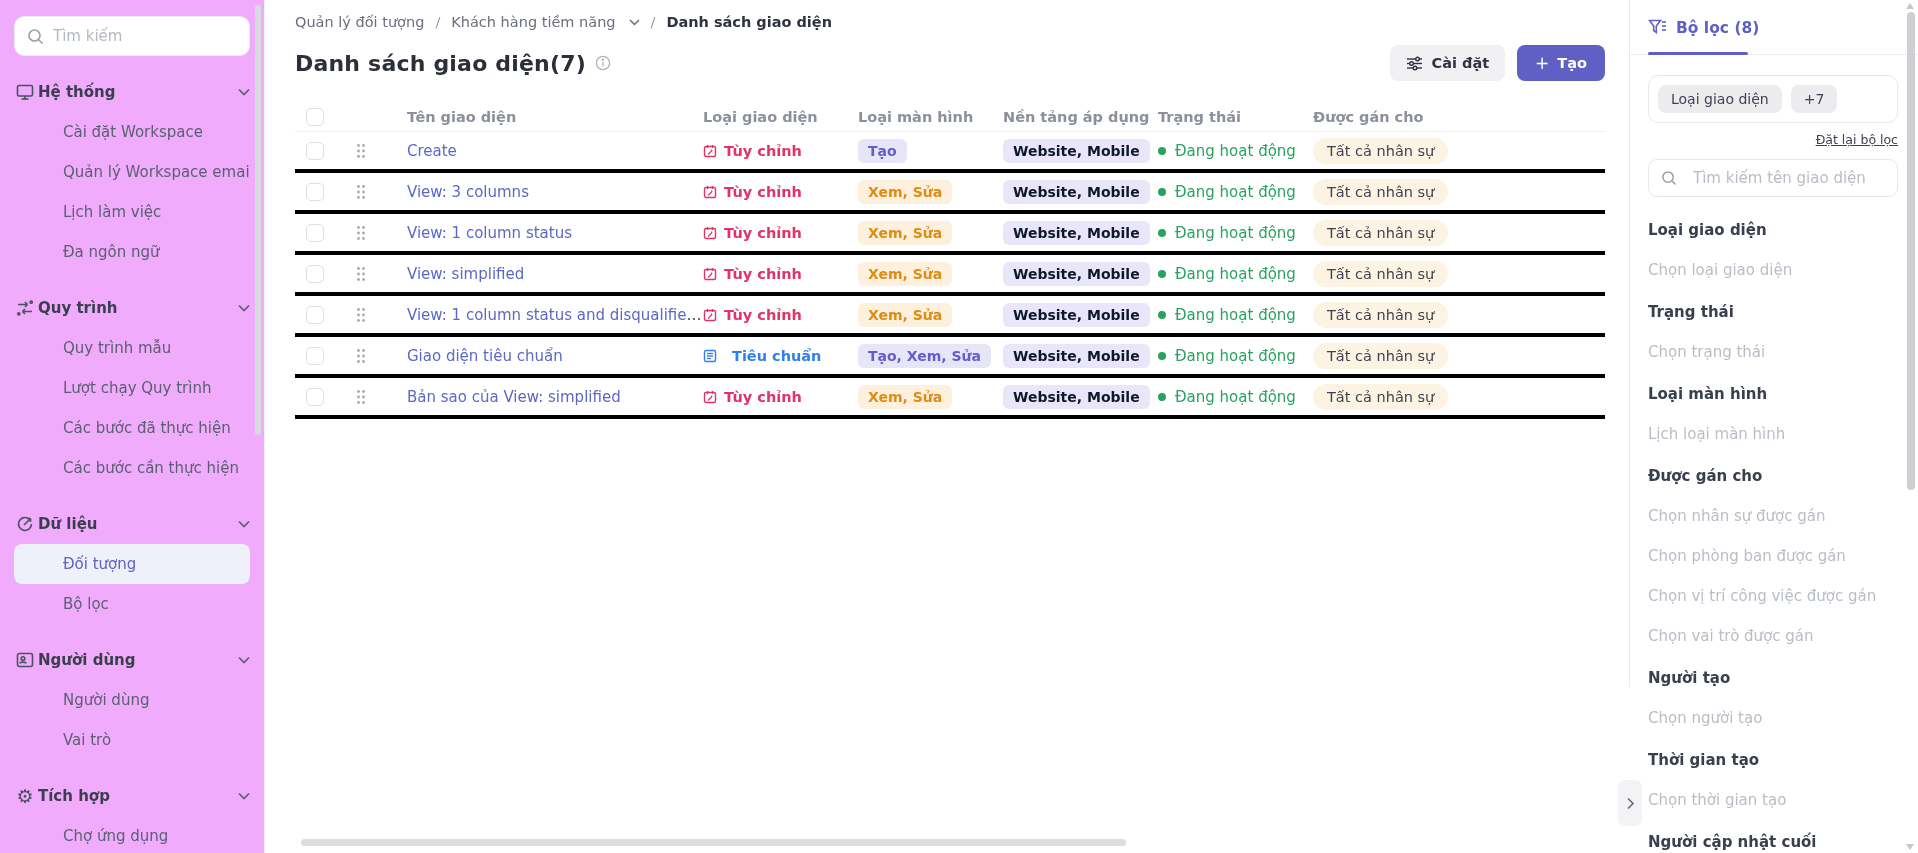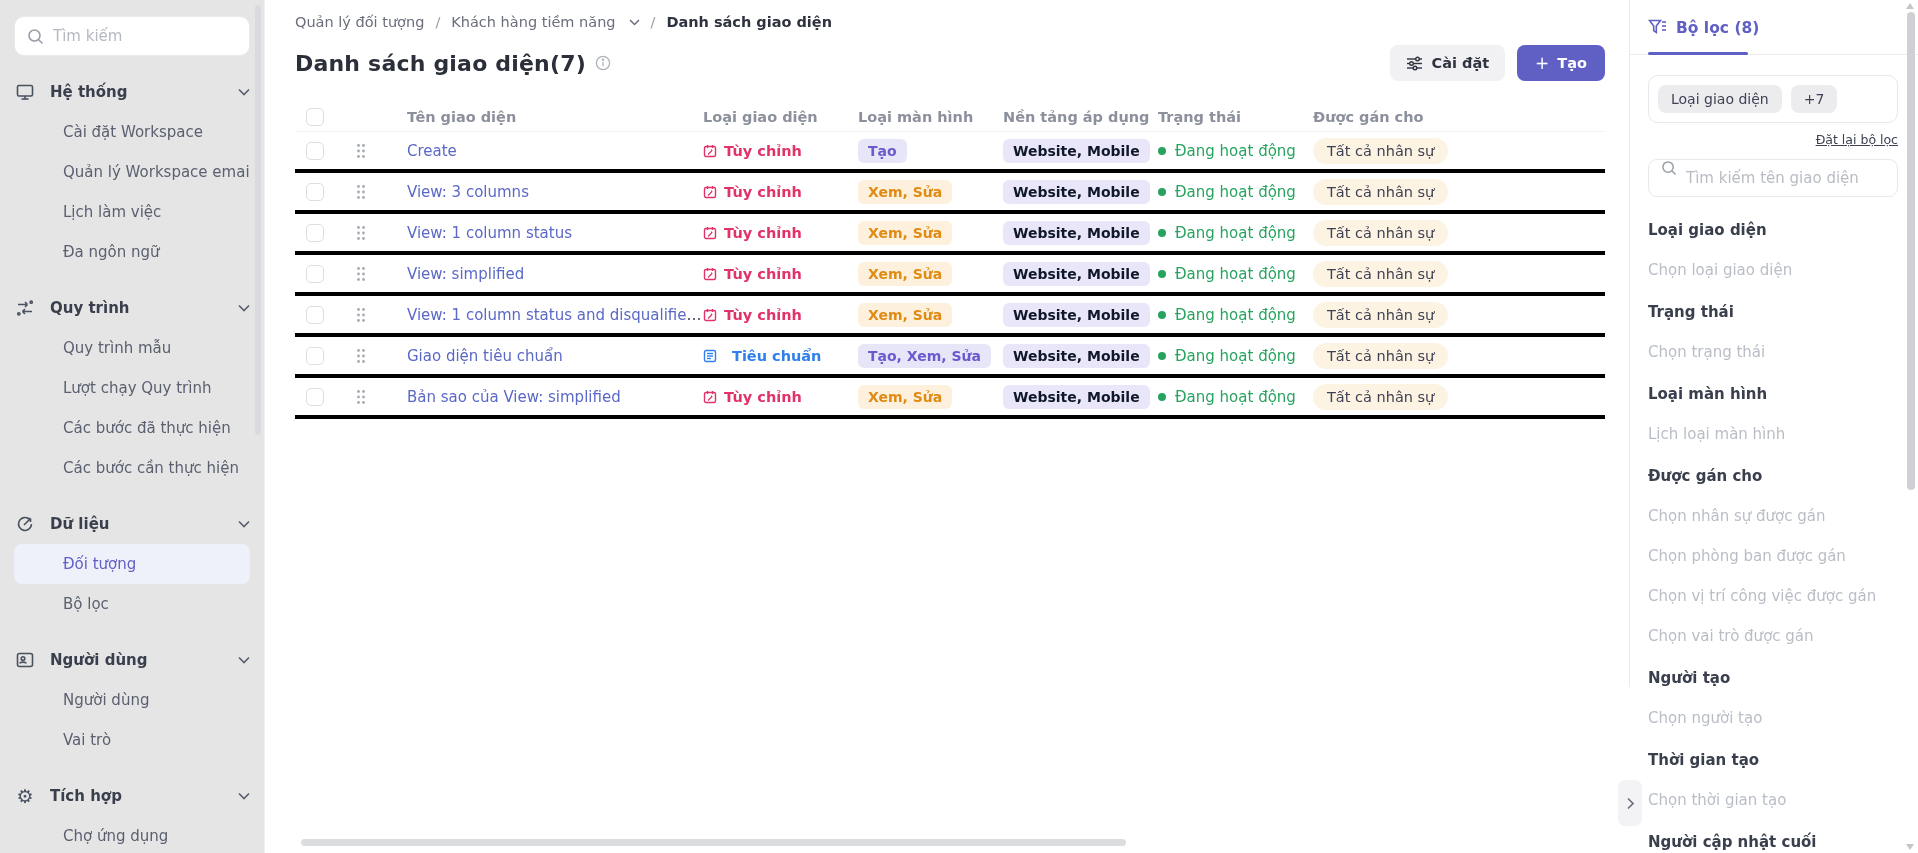--- a/index.html
+++ b/index.html
@@ -5,40 +5,40 @@
   * { box-sizing: border-box; margin: 0; padding: 0; }
   html,body { width:1918px; height:853px; overflow:hidden; }
   body {
     font-family: "DejaVu Sans", "Liberation Sans", sans-serif;
     background:#ffffff; color:#3f4254; font-size:15px;
   }
   .app { display:flex; width:1918px; height:853px; }
 
   
   .sidebar {
-    width:265px; height:853px; background:#e5e5e5; position:relative;
+    width:265px; height:853px; background:#f0abfc; position:relative;
     border-right:1px solid #eef0f3; flex-shrink:0; overflow:hidden;
   }
   .sb-scrollthumb {
     position:absolute; right:3px; top:5px; width:6px; height:430px;
     background:#d9dadd; border-radius:3px;
   }
   .sb-search {
     margin:16px 14px 0 14px; height:40px; background:#fff;
     border:1px solid #e9eaee; border-radius:10px;
     display:flex; align-items:center; gap:9px; padding:0 12px; color:#b4b8c1;
   }
   .sb-search input {
     border:none; outline:none; background:transparent; font:inherit;
     color:#3f4254; width:100%;
   }
   .sb-search input::placeholder { color:#b4b8c1; }
   .sb-nav { padding:0 14px; }
   .sb-section-header {
-    display:flex; align-items:center; gap:14px; height:40px; margin-top:16px;
+    display:flex; align-items:center; gap:2px; height:40px; margin-top:16px;
     font-weight:bold; color:#3a3f4d; font-size:15px; cursor:pointer;
   }
   .sb-section-header .chev { margin-left:auto; color:#5a6070; }
   .sb-icon { width:22px; height:22px; color:#4a5160; display:flex; align-items:center; justify-content:center; }
   .sb-item {
     height:40px; line-height:40px; padding-left:49px; color:#5a6070;
     font-size:15px; border-radius:8px; white-space:nowrap; overflow:hidden; cursor:pointer;
   }
   .sb-item.active { background:#eef0fa; color:#6160c4; }
   .gear-glyph { font-size:19px; line-height:1; }
@@ -132,21 +132,21 @@
   .fp-chip {
     background:#ececee; border-radius:8px; padding:6px 13px;
     font-size:14px; color:#3f4254; cursor:pointer; white-space:nowrap;
   }
   .fp-reset {
     margin-top:9px; text-align:right; font-size:12.5px; color:#3f4254;
     text-decoration:underline; cursor:pointer;
   }
   .fp-search {
     margin-top:12px; height:38px; background:#fff; border:1px solid #e7e8ec;
-    border-radius:9px; display:flex; gap:9px;
+    border-radius:9px; display:flex; align-items:center; gap:16px;
     padding:0 12px; color:#b9bcc4;
   }
   .fp-search input {
     border:none; outline:none; background:transparent; font:inherit; color:#3f4254; width:100%;
   }
   .fp-search input::placeholder { color:#b9bcc4; }
   .fp-section-label { margin-top:24px; font-weight:bold; color:#3a3f4d; font-size:15px; }
   .fp-placeholder { margin-top:22px; color:#b9bdc6; font-size:15px; cursor:pointer; white-space:nowrap; }
   .fp-scrolltrack {
     position:absolute; right:2px; top:0; width:10px; height:853px;

